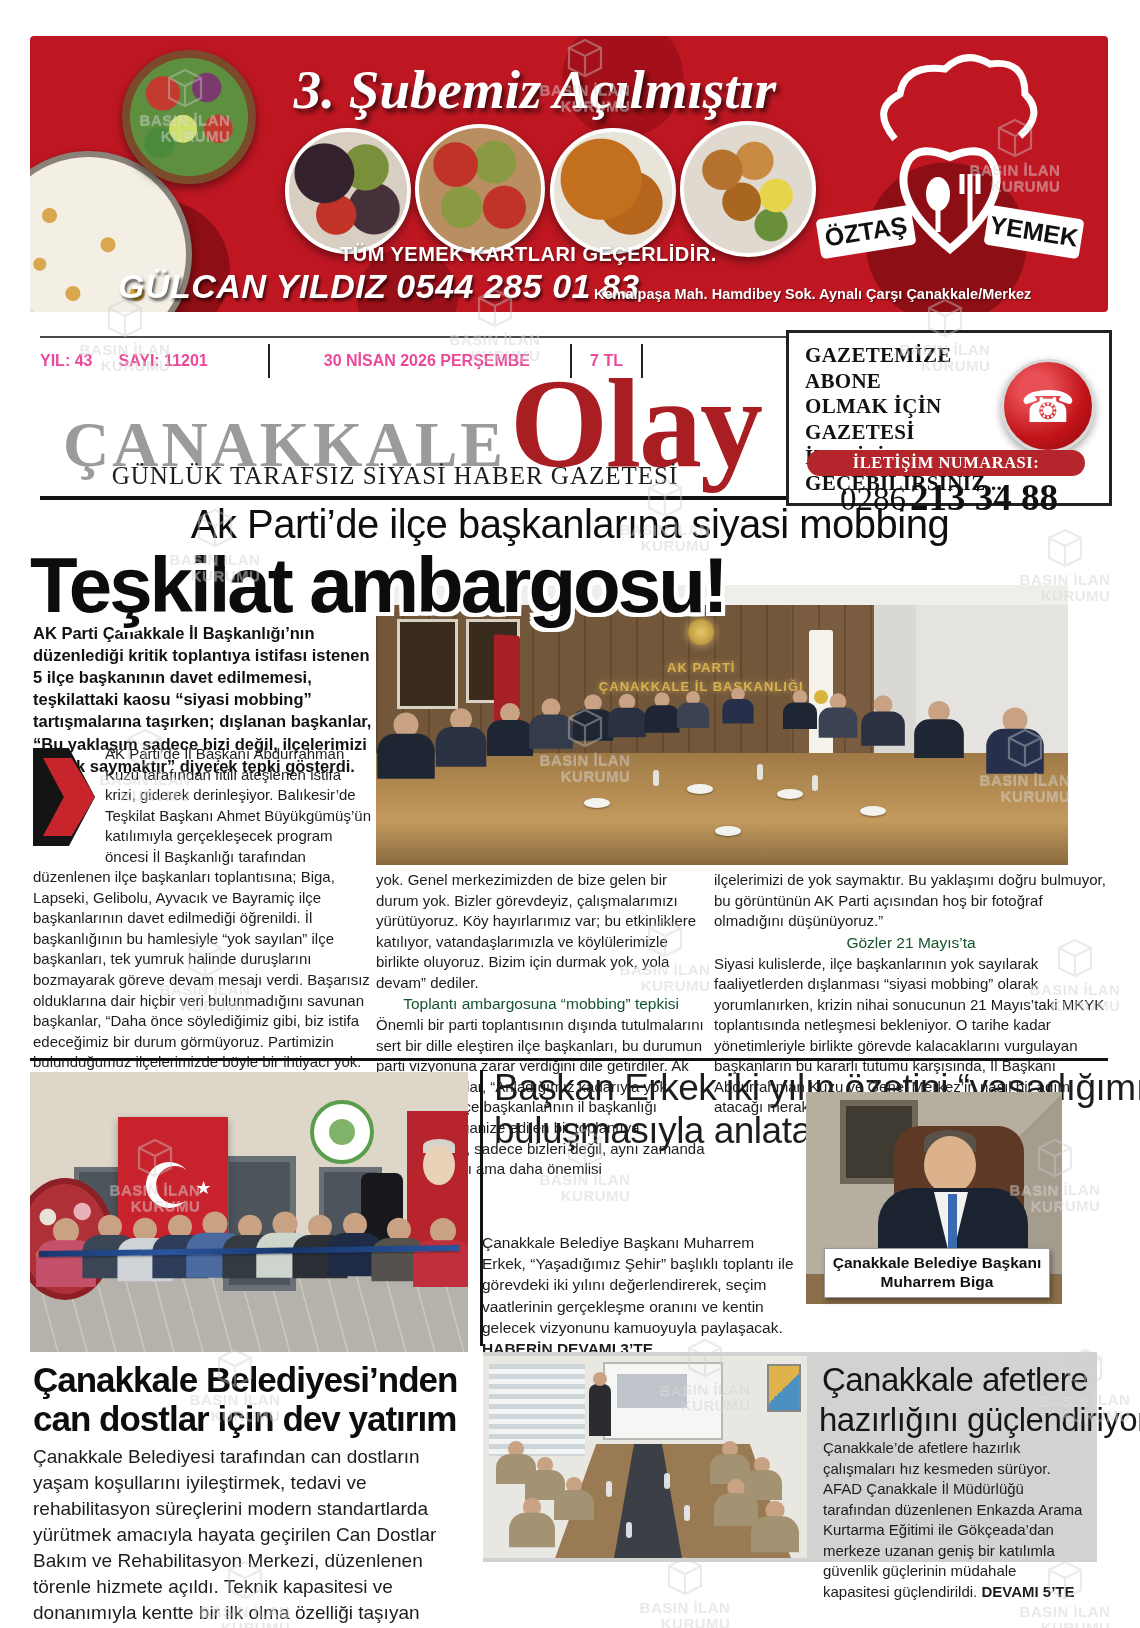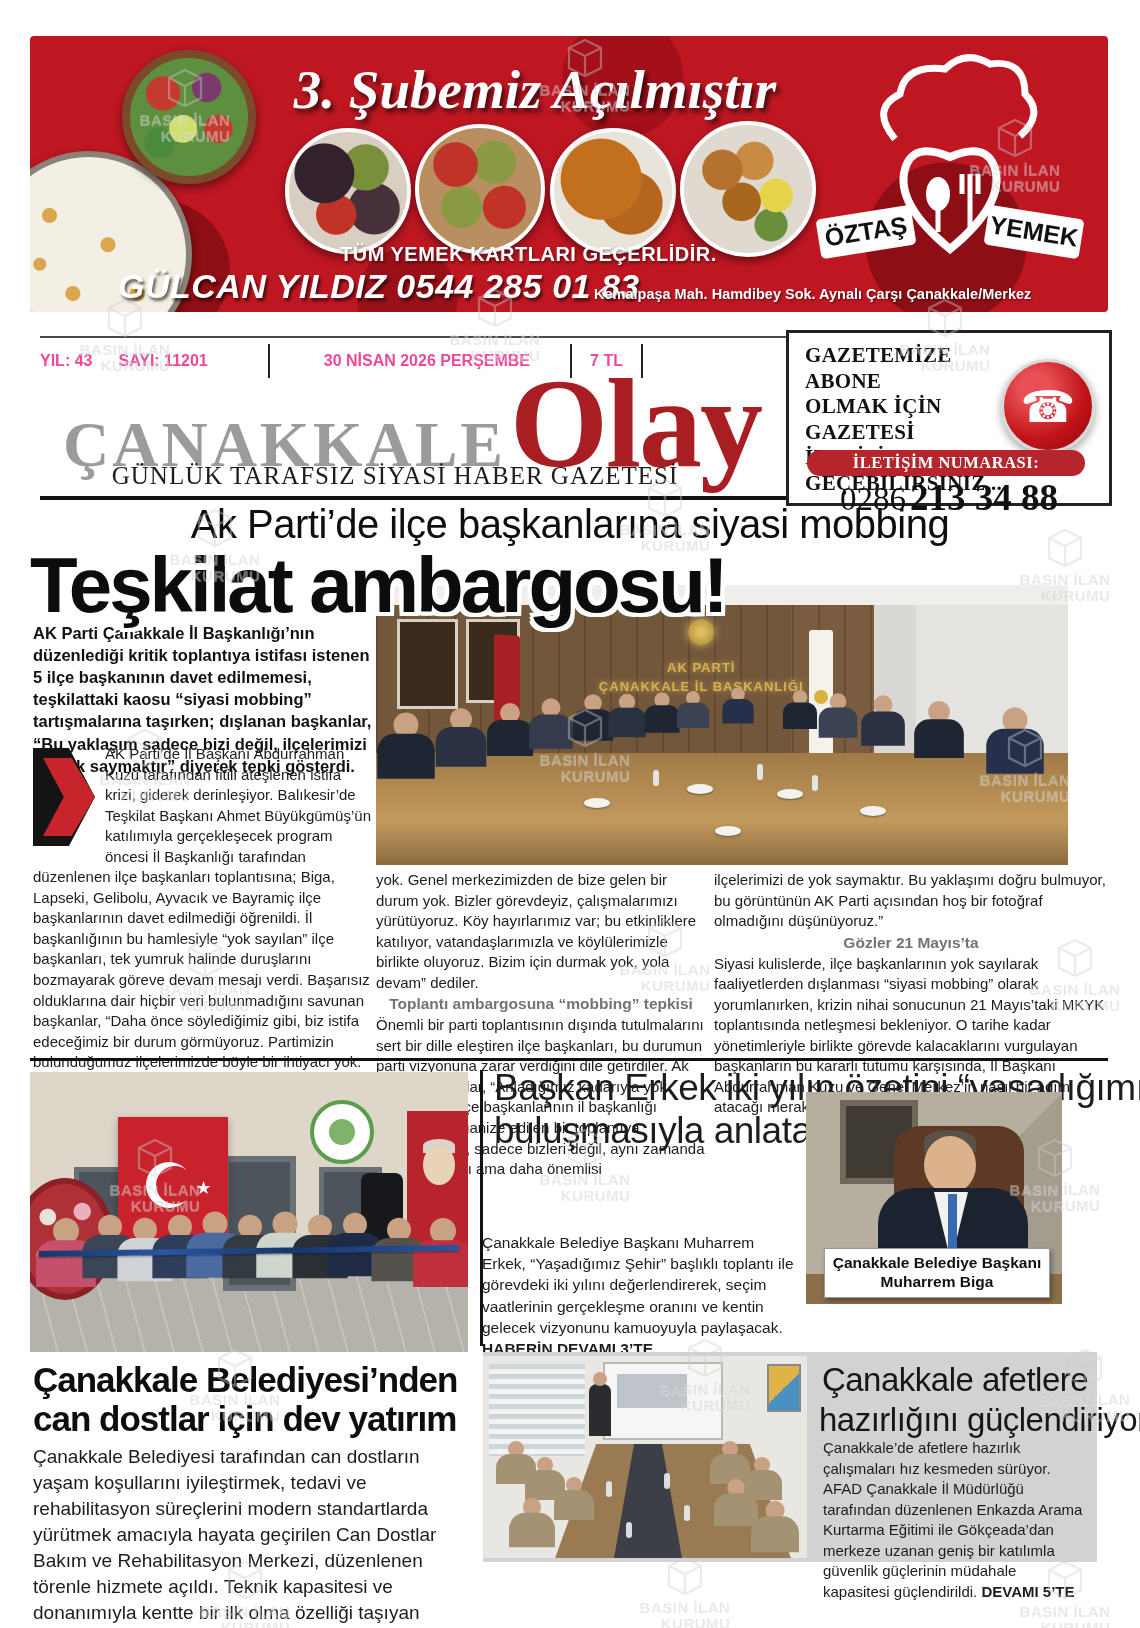--- a/index.html
+++ b/index.html
@@ -59,21 +59,21 @@
   
   #kicker{left:0;top:502px;width:1140px;text-align:center;font-size:40px;color:#0e0e0e;
       letter-spacing:-.5px;white-space:nowrap;}
   #main-headline{left:30px;top:546px;width:1060px;font-size:78px;font-weight:800;color:#0c0c0c;
       letter-spacing:-3px;z-index:6;line-height:1;white-space:nowrap;
       text-shadow:-4px -4px 0 #fff,4px -4px 0 #fff,-4px 4px 0 #fff,4px 4px 0 #fff,
                   0 -4px 0 #fff,0 4px 0 #fff,-4px 0 0 #fff,4px 0 0 #fff;}
   #summary{left:33px;top:622px;width:342px;font-size:16.5px;font-weight:bold;line-height:1.34;
       color:#111;}
   .bodytxt{font-size:15px;line-height:1.37;color:#1c1c1c;}
-  .colsub{font-size:15.5px;font-weight:bold;text-align:center;color:#737373;margin:2px 0;}
+  .colsub{font-size:15.5px;font-weight:normal;text-align:center;color:#14532d;margin:2px 0;}
   #col1{left:33px;top:744px;width:340px;}
   #arrow-g{float:left;width:62px;height:98px;margin:4px 10px 4px 0;position:relative;background:#141414;
       clip-path:polygon(0 0,58% 0,100% 50%,58% 100%,0 100%);}
   #arrow-g .red{position:absolute;left:10px;top:10px;width:52px;height:78px;background:#c8242b;
       clip-path:polygon(0 0,55% 0,100% 50%,55% 100%,0 100%,40% 50%);}
   #col2{left:376px;top:870px;width:330px;}
   #col3{left:714px;top:870px;width:394px;}
   .byline{font-weight:bold;}
   
   .photo{overflow:hidden;}

